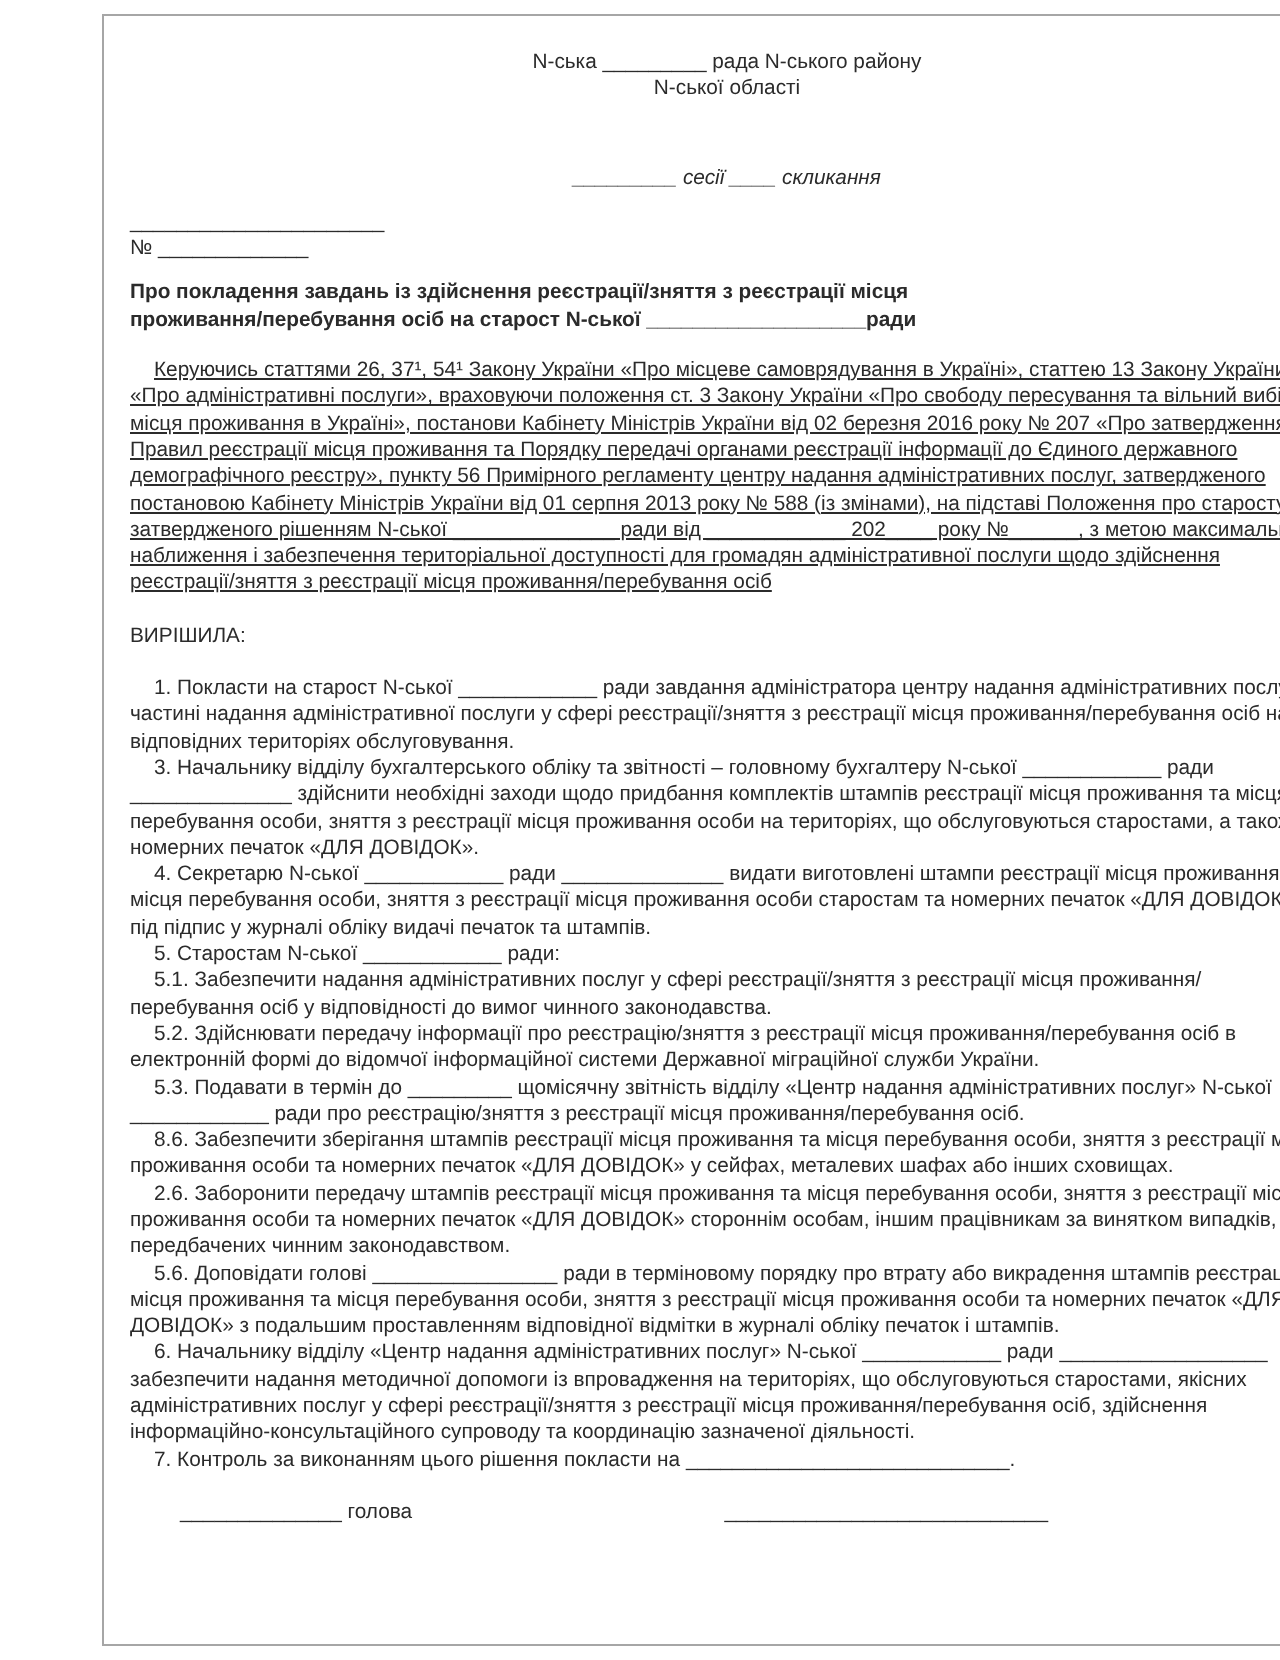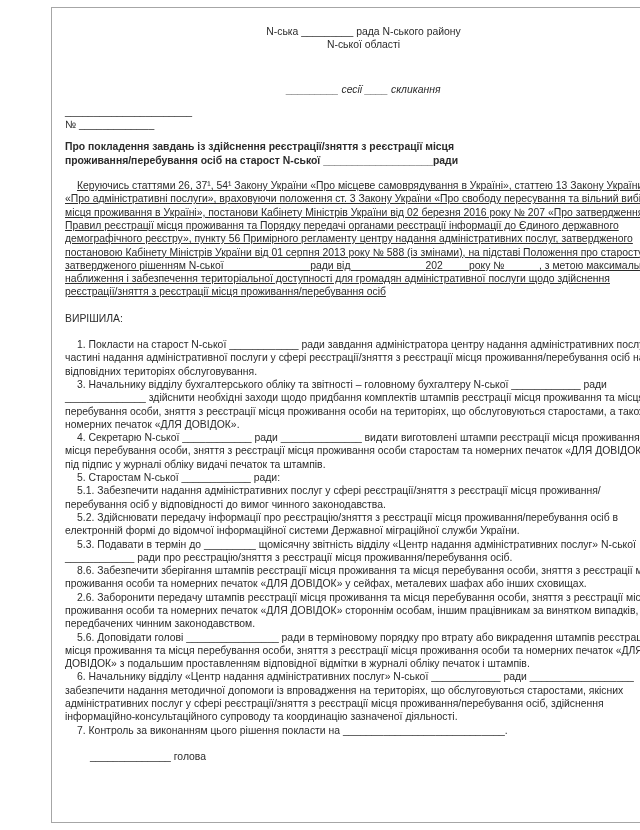--- a/index.html
+++ b/index.html
@@ -99,15 +99,16 @@
       <p class="para">5.3. Подавати в термін до _________ щомісячну звітність відділу «Центр надання адміністративних послуг» N-ської ____________ ради про реєстрацію/зняття з реєстрації місця проживання/перебування осіб.</p>
       <p class="para">8.6. Забезпечити зберігання штампів реєстрації місця проживання та місця перебування особи, зняття з реєстрації місця проживання особи та номерних печаток «ДЛЯ ДОВІДОК» у сейфах, металевих шафах або інших сховищах.</p>
       <p class="para">2.6. Заборонити передачу штампів реєстрації місця проживання та місця перебування особи, зняття з реєстрації місця проживання особи та номерних печаток «ДЛЯ ДОВІДОК» стороннім особам, іншим працівникам за винятком випадків, передбачених чинним законодавством.</p>
       <p class="para">5.6. Доповідати голові ________________ ради в терміновому порядку про втрату або викрадення штампів реєстрації місця проживання та місця перебування особи, зняття з реєстрації місця проживання особи та номерних печаток «ДЛЯ ДОВІДОК» з подальшим проставленням відповідної відмітки в журналі обліку печаток і штампів.</p>
       <p class="para">6. Начальнику відділу «Центр надання адміністративних послуг» N-ської ____________ ради __________________ забезпечити надання методичної допомоги із впровадження на територіях, що обслуговуються старостами, якісних адміністративних послуг у сфері реєстрації/зняття з реєстрації місця проживання/перебування осіб, здійснення інформаційно-консультаційного супроводу та координацію зазначеної діяльності.</p>
       <p class="para">7. Контроль за виконанням цього рішення покласти на ____________________________.</p>
     </div>
 
   <div class="footer-row">
     <span>______________ голова</span>
+    <span>____________________________</span>
   </div>
 
 </div>
 
 </body></html>

